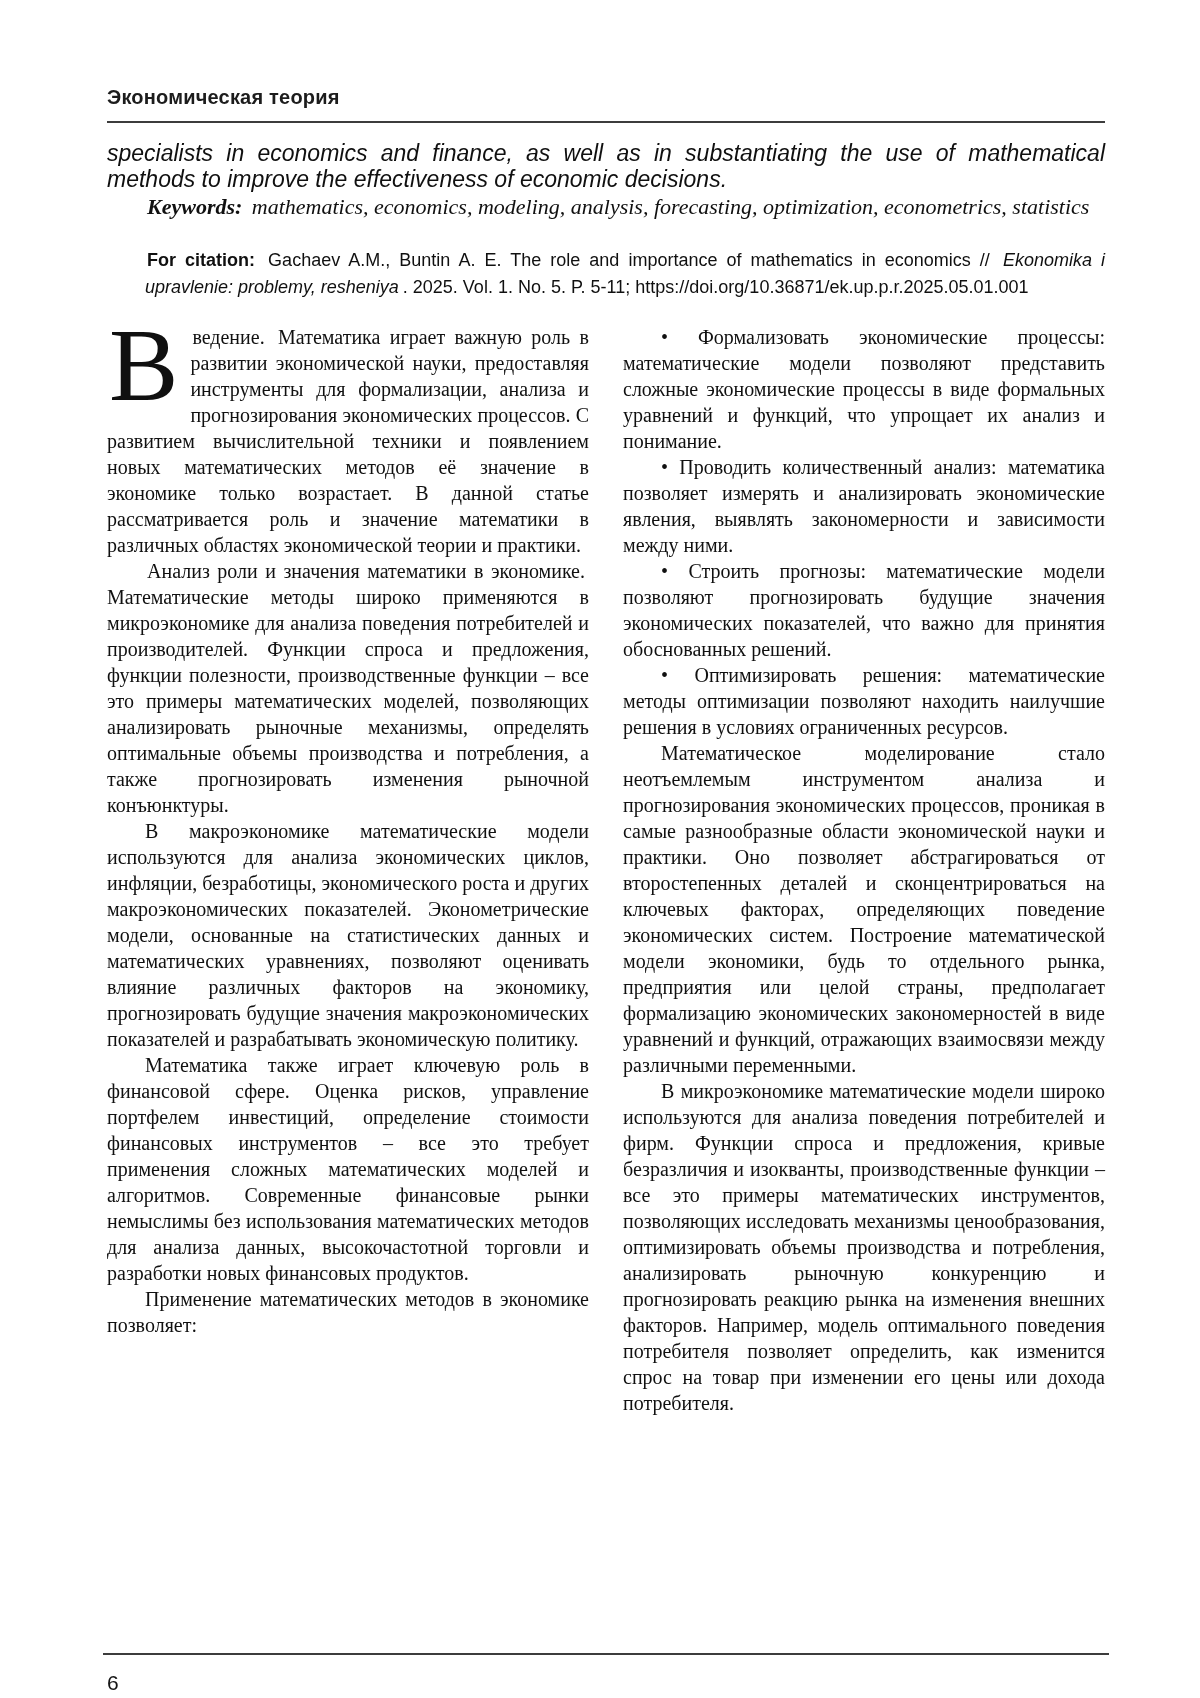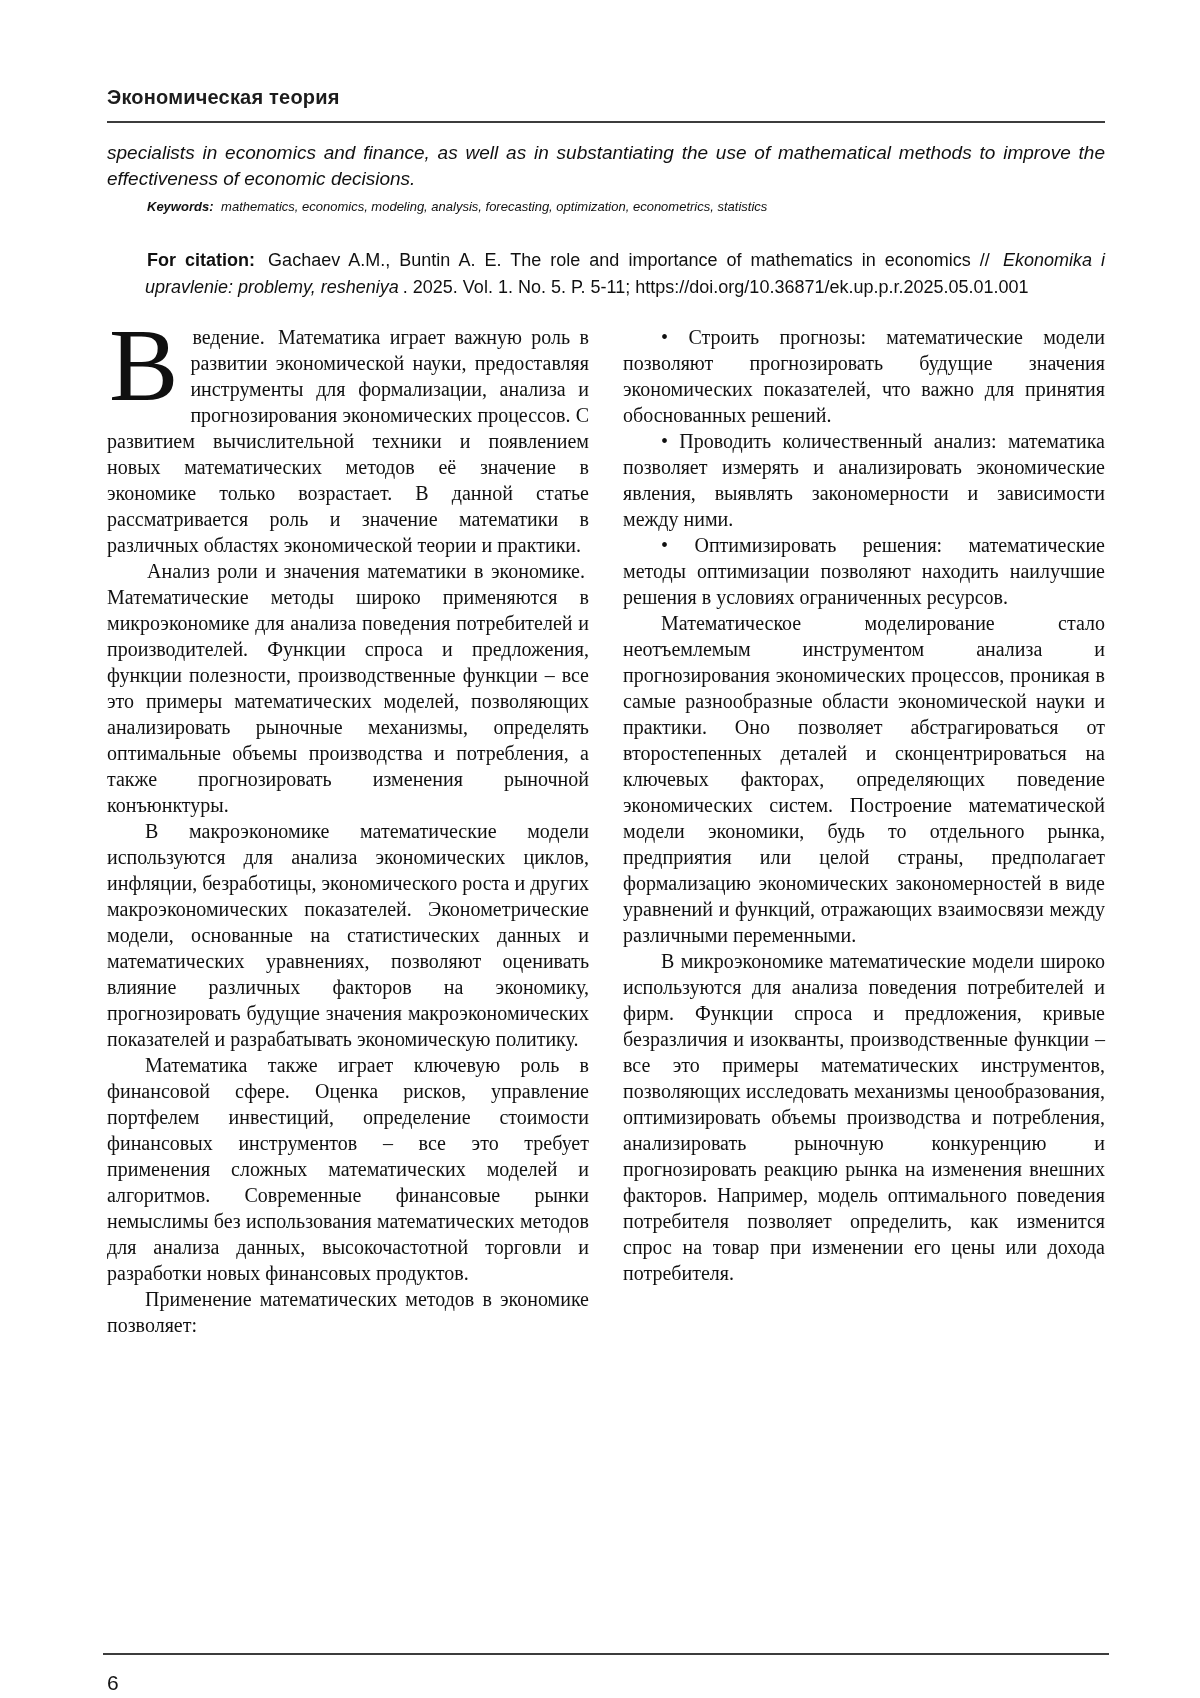--- a/index.html
+++ b/index.html
@@ -27,28 +27,28 @@
     letter-spacing: 0.2px;
     color: #1c1c1c;
   }
   .header-rule { border-bottom: 2px solid #3c3c3c; margin-top: 12px; }
 
   
   .abstract {
     margin-top: 17px;
     font-family: "Liberation Sans", sans-serif;
     font-style: italic;
-    font-size: 19px;
+    font-size: 23px;
     line-height: 26px;
     text-align: justify;
   }
   .keywords {
-    font-family: Liberation Sans, sans-serif;
+    font-family: Liberation Serif, serif;
     font-style: italic;
-    font-size: 13px;
+    font-size: 22px;
     line-height: 26px;
     text-align: justify;
     text-indent: 38px;
   }
   .kw-label { font-weight: 700; }
   .citation {
     margin-top: 27px;
     margin-left: 40px;
     font-family: "Liberation Sans", sans-serif;
     font-size: 18px;
@@ -125,22 +125,23 @@
 
       <div class="col">
         <p class="no-indent"><span class="dropcap">В</span><span class="lead">ведение.</span><span> Математика играет важную роль в развитии экономической науки, предоставляя инструменты для формализации, анализа и прогнозирования экономических процессов. С развитием вычислительной техники и появлением новых математических методов её значение в экономике только возрастает. В данной статье рассматривается роль и значение математики в различных областях экономической теории и практики.</span></p>
         <p><span class="lead">Анализ роли и значения математики в экономике.</span><span> Математические методы широко применяются в микроэкономике для анализа поведения потребителей и производителей. Функции спроса и предложения, функции полезности, производственные функции – все это примеры математических моделей, позволяющих анализировать рыночные механизмы, определять оптимальные объемы производства и потребления, а также прогнозировать изменения рыночной конъюнктуры.</span></p>
         <p>В макроэкономике математические модели используются для анализа экономических циклов, инфляции, безработицы, экономического роста и других макроэкономических показателей. Эконометрические модели, основанные на статистических данных и математических уравнениях, позволяют оценивать влияние различных факторов на экономику, прогнозировать будущие значения макроэкономических показателей и разрабатывать экономическую политику.</p>
         <p>Математика также играет ключевую роль в финансовой сфере. Оценка рисков, управление портфелем инвестиций, определение стоимости финансовых инструментов – все это требует применения сложных математических моделей и алгоритмов. Современные финансовые рынки немыслимы без использования математических методов для анализа данных, высокочастотной торговли и разработки новых финансовых продуктов.</p>
         <p>Применение математических методов в экономике позволяет:</p>
       </div>
 
       <div class="col">
+        <p>• Формализовать экономические процессы: математические модели позволяют представить сложные экономические процессы в виде формальных уравнений и функций, что упрощает их анализ и понимание.</p>
+        <p>• Проводить количественный анализ: математика позволяет измерять и анализировать экономические явления, выявлять закономерности и зависимости между ними.</p>
         <p>• Строить прогнозы: математические модели позволяют прогнозировать будущие значения экономических показателей, что важно для принятия обоснованных решений.</p>
-        <p>• Проводить количественный анализ: математика позволяет измерять и анализировать экономические явления, выявлять закономерности и зависимости между ними.</p>
         <p>• Оптимизировать решения: математические методы оптимизации позволяют находить наилучшие решения в условиях ограниченных ресурсов.</p>
         <p>Математическое моделирование стало неотъемлемым инструментом анализа и прогнозирования экономических процессов, проникая в самые разнообразные области экономической науки и практики. Оно позволяет абстрагироваться от второстепенных деталей и сконцентрироваться на ключевых факторах, определяющих поведение экономических систем. Построение математической модели экономики, будь то отдельного рынка, предприятия или целой страны, предполагает формализацию экономических закономерностей в виде уравнений и функций, отражающих взаимосвязи между различными переменными.</p>
         <p>В микроэкономике математические модели широко используются для анализа поведения потребителей и фирм. Функции спроса и предложения, кривые безразличия и изокванты, производственные функции – все это примеры математических инструментов, позволяющих исследовать механизмы ценообразования, оптимизировать объемы производства и потребления, анализировать рыночную конкуренцию и прогнозировать реакцию рынка на изменения внешних факторов. Например, модель оптимального поведения потребителя позволяет определить, как изменится спрос на товар при изменении его цены или дохода потребителя.</p>
       </div>
 
     </main>
   </div>
 
   <footer class="page-footer">
     <div class="footer-row">

